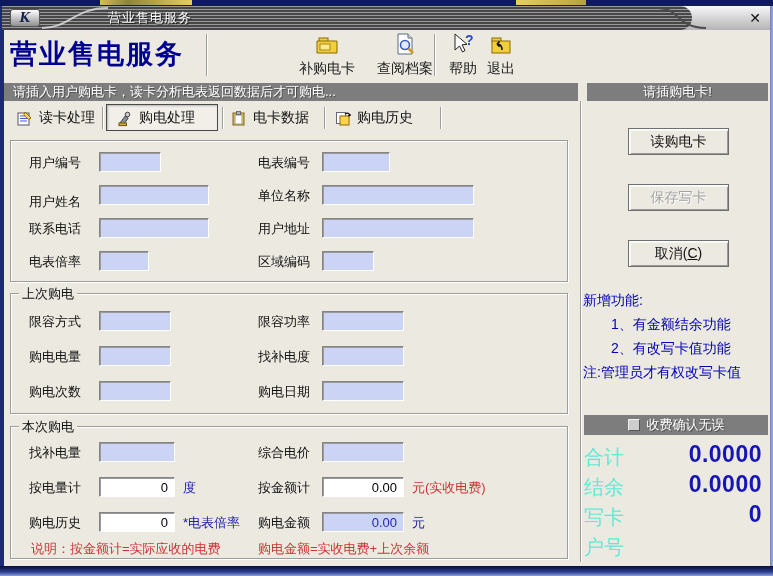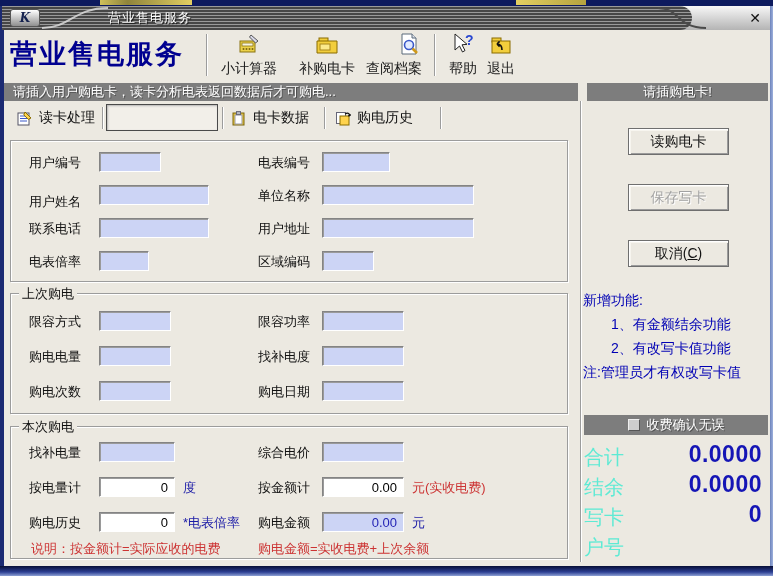--- a/index.html
+++ b/index.html
@@ -33,21 +33,21 @@
   .edge-bottom { position:absolute; left:0; top:566px; width:773px; height:10px;
                  background:linear-gradient(180deg,#060d35,#2c3f93 60%,#8da0d4); }
 
   
   .hdr-title { position:absolute; left:10px; top:36px; font-family:"DejaVu Serif",serif;
                font-size:27px; font-weight:bold; color:#000090; letter-spacing:2px; }
   .tool-btn { position:absolute; top:32px; height:47px; display:flex; flex-direction:column;
               align-items:center; justify-content:space-between; padding-bottom:1px; cursor:default; }
   .tool-btn .lbl { font-size:14px; color:#1a1a1a; white-space:nowrap; }
   .tb1 { left:212px; width:74px; } .tb2 { left:290px; width:74px; }
-  .tb3 { left:348px; width:74px;align-items:flex-end; } .tb4 { left:442px; width:42px; } .tb5 { left:480px; width:42px; }
+  .tb3 { left:368px; width:74px; } .tb4 { left:442px; width:42px; } .tb5 { left:480px; width:42px; }
   .vsep { position:absolute; width:2px; border-left:1px solid #9c9c9c; border-right:1px solid #ffffff; }
   .sep-a { left:206px; top:34px; height:42px; } .sep-b { left:434px; top:34px; height:42px; }
 
   
   .gray-bar { position:absolute; height:18px; background:#7d7d7d; color:#fff; font-size:13px;
               line-height:18px; text-shadow:1px 1px 0 #4f4f4f; }
   .bar-left { left:4px; top:83px; width:574px; padding-left:9px; }
   .bar-right { left:587px; top:83px; width:181px; text-align:center; }
 
   
@@ -127,32 +127,20 @@
     </div>
     <div class="win-title">营业售电服务</div>
     <div class="close-x">✕</div>
   </div>
 
   <div class="client"></div>
 
   <div class="hdr-title">营业售电服务</div>
   <div class="vsep sep-a"></div>
 
-  <div class="tool-btn tb1">
-    <svg width="26" height="26" viewBox="0 0 26 26">
-      <rect x="4" y="9" width="15" height="11" fill="#ecd24a" stroke="#8a7413"></rect>
-      <rect x="6" y="11" width="11" height="3" fill="#f7f3df" stroke="#8a7413" stroke-width="0.8"></rect>
-      <circle cx="7.5" cy="17" r="1" fill="#7a6410"></circle>
-        <circle cx="10.5" cy="17" r="1" fill="#7a6410"></circle>
-      <circle cx="13.5" cy="17" r="1" fill="#7a6410"></circle>
-        <circle cx="16.5" cy="17" r="1" fill="#7a6410"></circle>
-      <path d="M15 3 L22 9 L19.5 11 L13.5 5 Z" fill="#d9d9ea" stroke="#555"></path>
-    </svg>
-    <span class="lbl">小计算器</span>
-  </div>
 
   <div class="tool-btn tb2">
     <svg width="26" height="26" viewBox="0 0 26 26">
       <rect x="5" y="6" width="9" height="4" fill="#f2ce3c" stroke="#8a6d00"></rect>
       <path d="M3 9 L23 9 L23 21 L3 21 Z" fill="#f2ce3c" stroke="#8a6d00"></path>
       <rect x="6" y="12" width="10" height="6" fill="#fbe98c" stroke="#a8861a"></rect>
     </svg>
     <span class="lbl">补购电卡</span>
   </div>
 
@@ -194,20 +182,28 @@
     <svg width="17" height="17" viewBox="0 0 17 17">
       <rect x="2" y="3" width="11" height="12" fill="#ffffff" stroke="#556"></rect>
       <line x1="4" y1="6" x2="11" y2="6" stroke="#3a58c8"></line>
         <line x1="4" y1="8.5" x2="11" y2="8.5" stroke="#3a58c8"></line>
       <line x1="4" y1="11" x2="11" y2="11" stroke="#3a58c8"></line>
       <path d="M9 2 L15 8 L12.3 9.4 L7.8 4.9 Z" fill="#ffd34d" stroke="#8a6d00"></path>
     </svg>
     <span>读卡处理</span>
   </div>
 
+  <div class="tab t2">
+    <svg width="17" height="17" viewBox="0 0 17 17">
+      <circle cx="11.5" cy="4.5" r="2.3" fill="#c8cbd2" stroke="#444"></circle>
+      <path d="M4 13 l5.2 -7 3 2.2 -5.2 7 z" fill="#8a8f98" stroke="#444"></path>
+      <rect x="3" y="13" width="7.5" height="2.6" fill="#d8b020" stroke="#6a5410"></rect>
+    </svg>
+    <span>购电处理</span>
+  </div>
 
   <div class="tab t3">
     <svg width="17" height="17" viewBox="0 0 17 17">
       <rect x="3" y="3" width="11" height="12" fill="#e8c838" stroke="#7a6410"></rect>
       <rect x="5" y="5" width="7" height="9" fill="#ffffff" stroke="#99a"></rect>
       <rect x="6.5" y="1.6" width="4" height="3" fill="#b8bcc8" stroke="#667"></rect>
     </svg>
     <span>电卡数据</span>
   </div>
 

